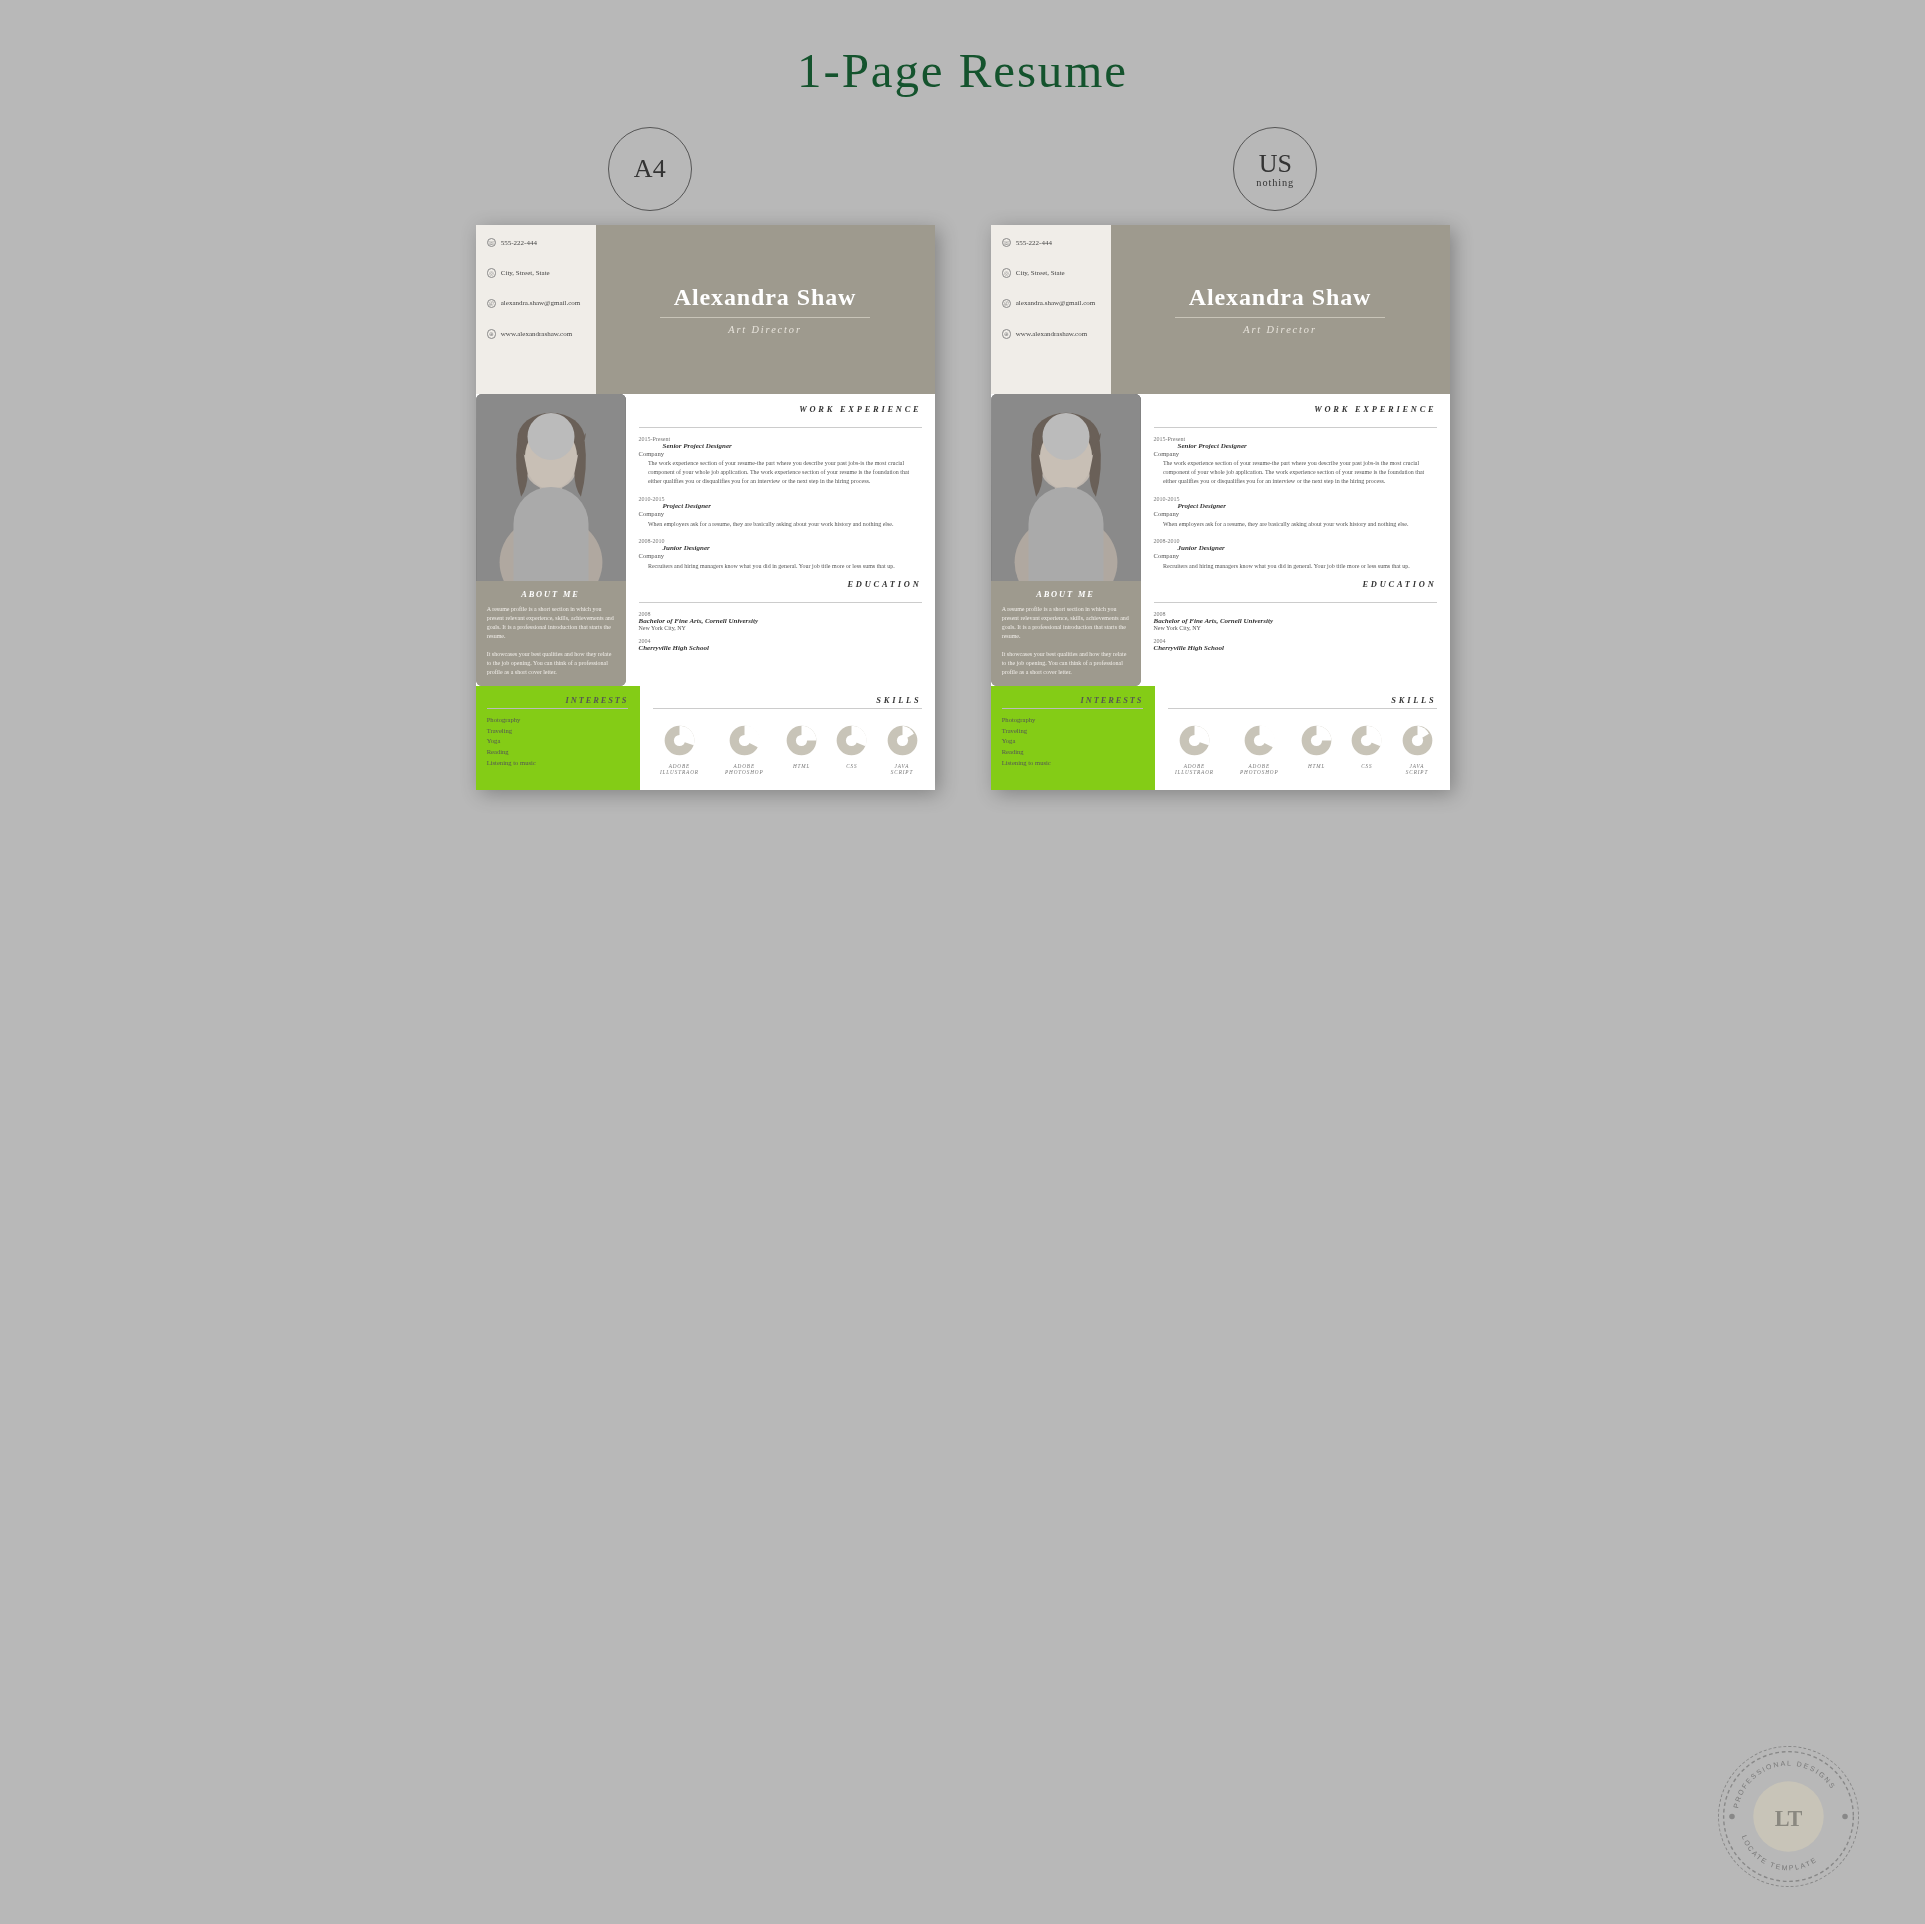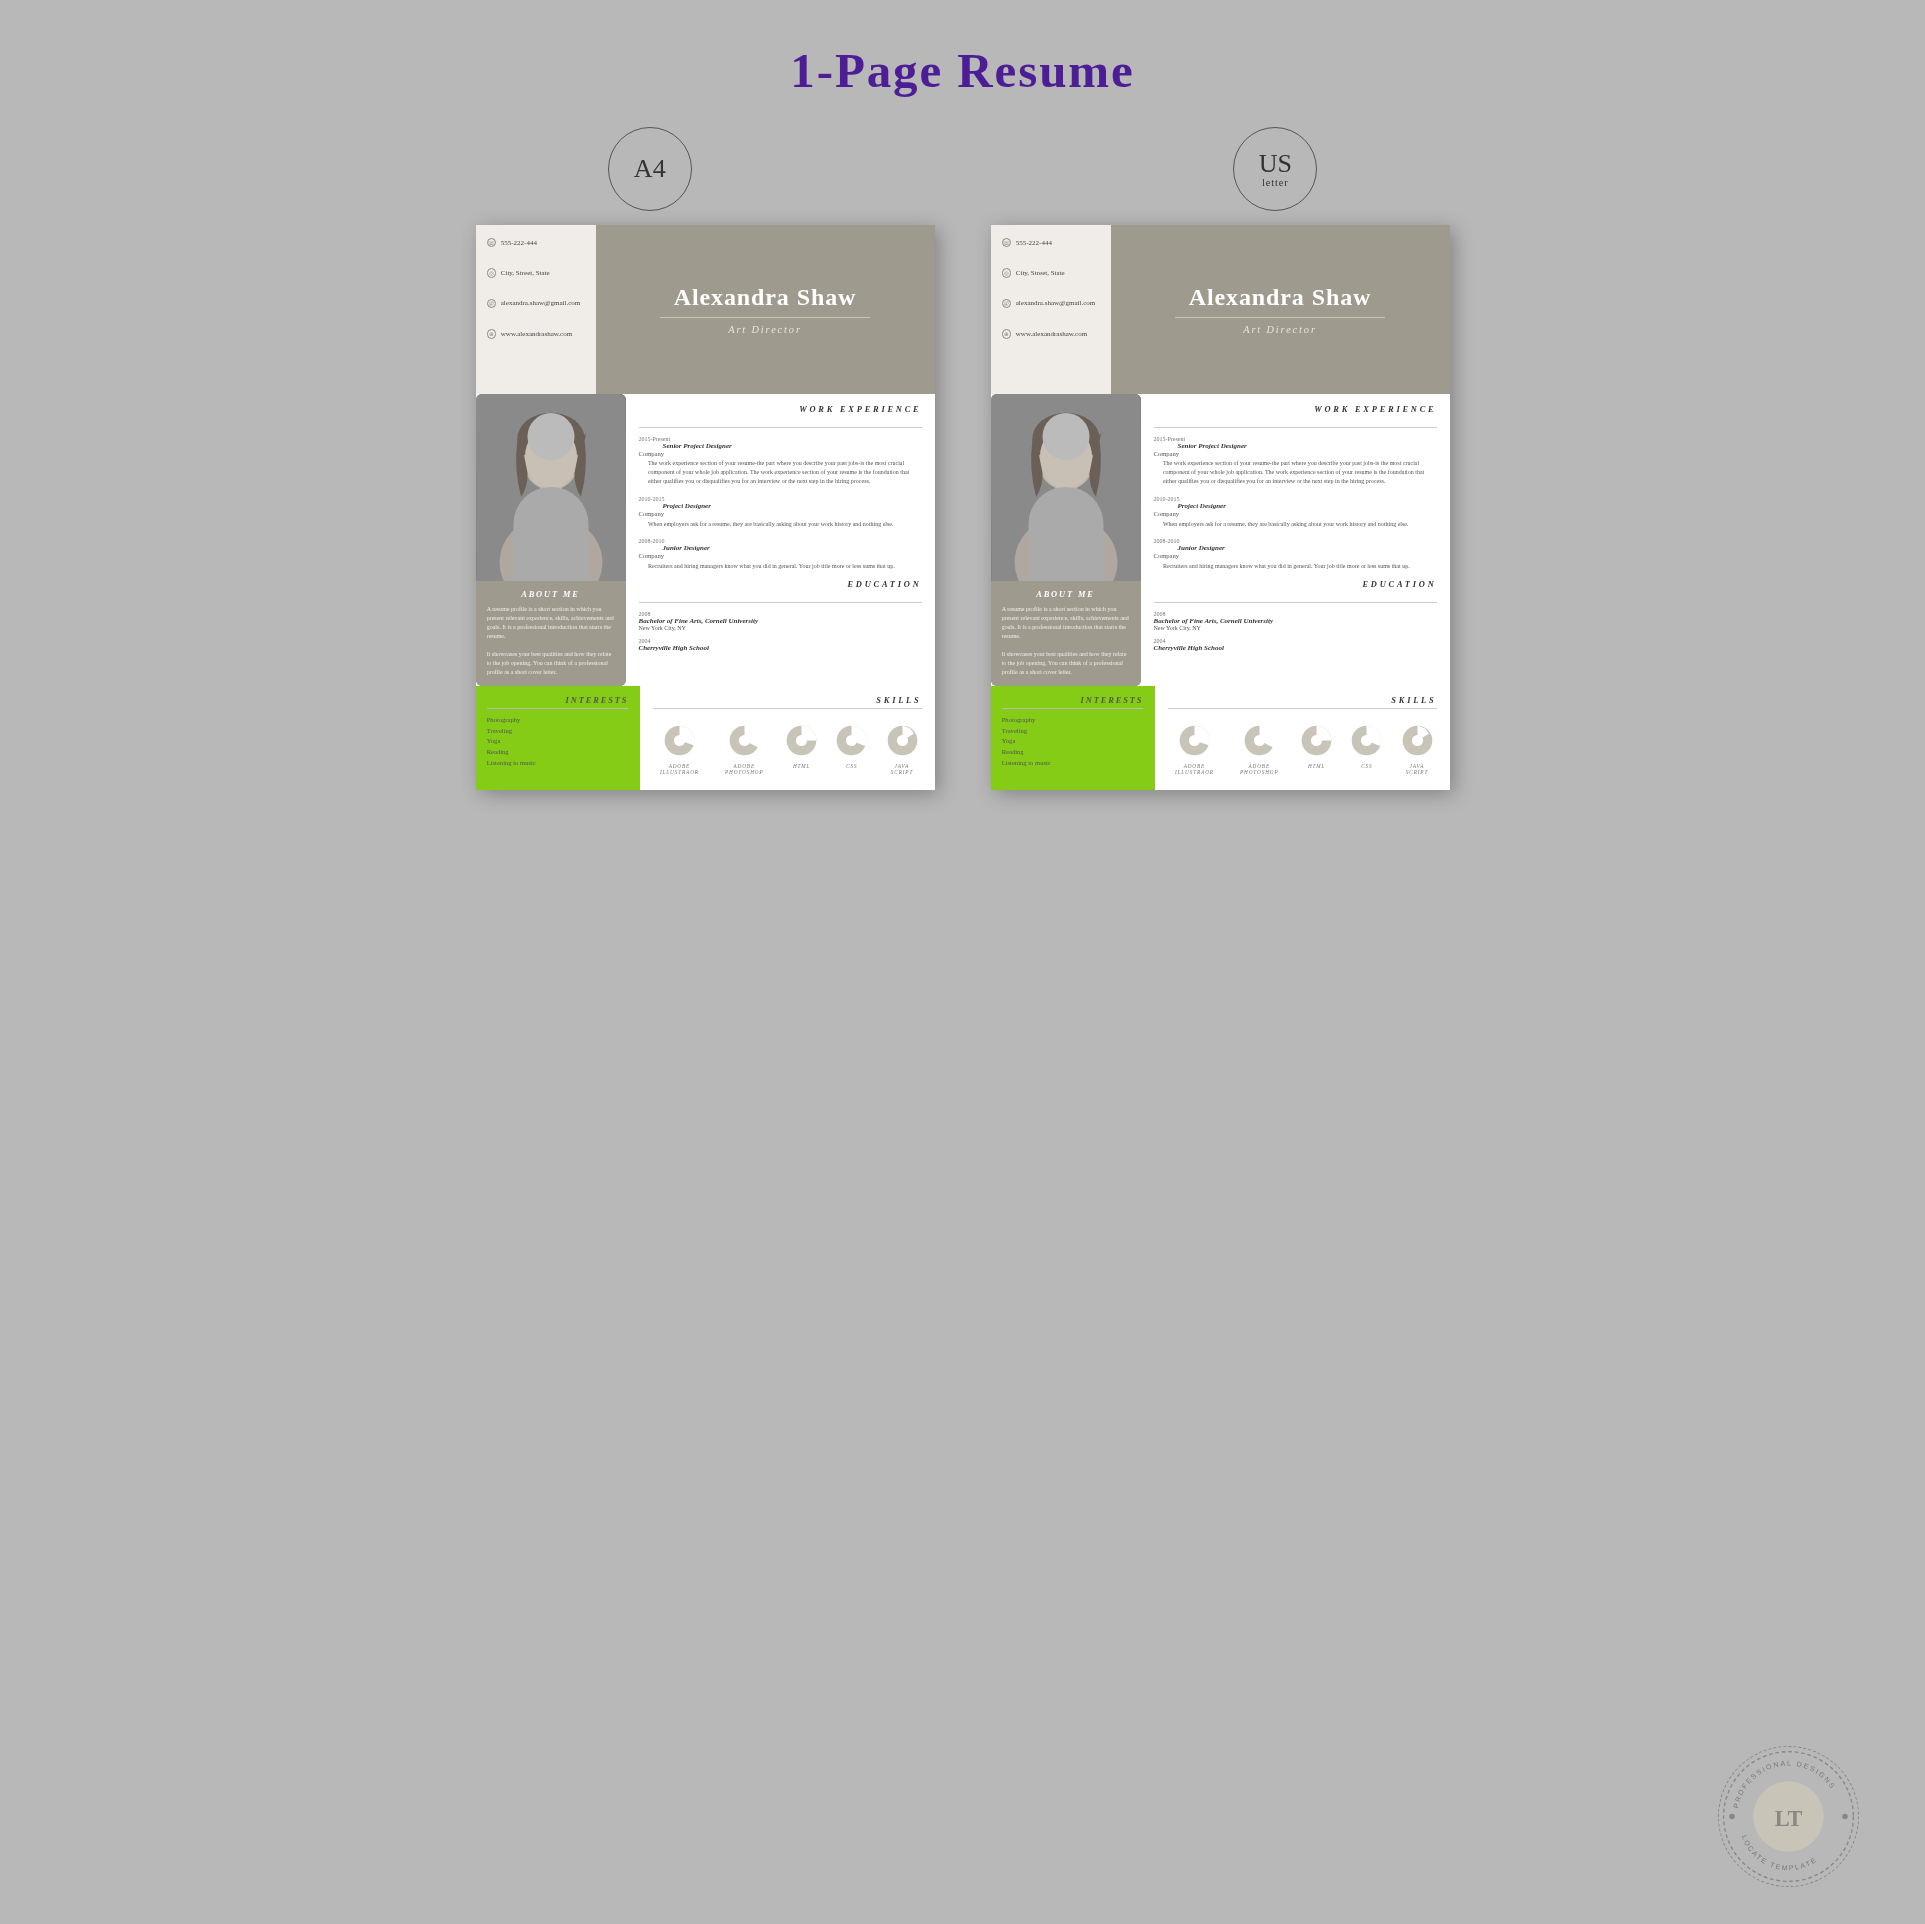--- a/index.html
+++ b/index.html
@@ -7,22 +7,22 @@
       width: 1925px;
       height: 1924px;
       background: #b8b8b8;
       font-family: Georgia, 'Times New Roman', serif;
       overflow: hidden;
       position: relative;
     }
     .page-title {
       text-align: center;
       font-size: 49px;
-      font-weight: 700;
-      color: #4c1d95;
+      font-weight: 400;
+      color: #14532d;
       padding-top: 42px;
       padding-bottom: 28px;
       letter-spacing: 1.9px;
       font-family: 'Times New Roman', serif;
     }
     .badges-row {
       display: flex;
       justify-content: space-around;
       padding: 0 187px;
       margin-bottom: 14px;
@@ -341,21 +341,21 @@
 
 <div class="badges-row">
   <div style="position:relative; left: 75px;">
     <div class="badge-circle">
       <span class="badge-text">A4</span>
     </div>
   </div>
   <div style="position:relative; right: 75px;">
     <div class="badge-circle">
       <span class="badge-text">US</span>
-      <span class="badge-sub">letter</span>
+      <span class="badge-sub">nothing</span>
     </div>
   </div>
 </div>
 
 <div class="resumes-container">
 
   <div class="resume-wrapper">
     <div class="resume-card">
 
       <div class="resume-top">

